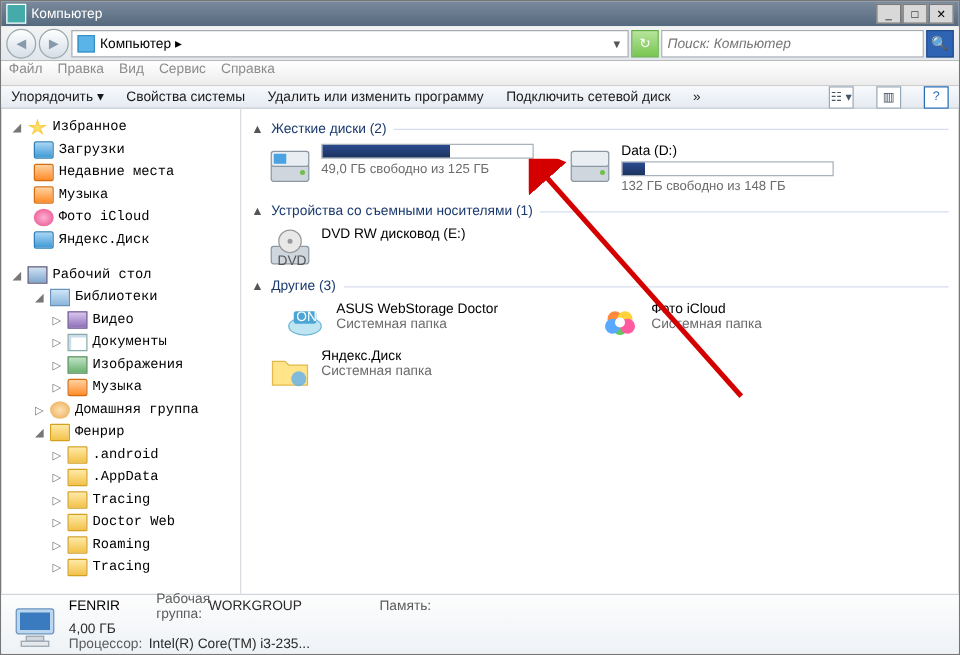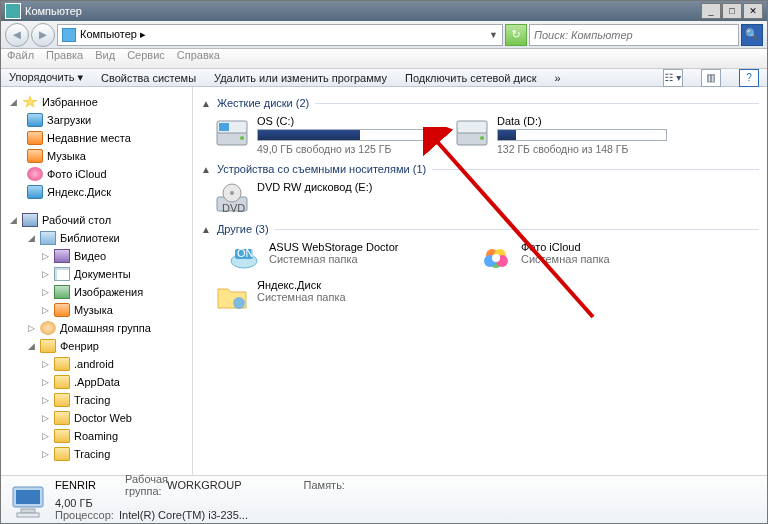--- a/index.html
+++ b/index.html
@@ -37,21 +37,21 @@
   .ficon.folder { background: linear-gradient(#ffe9a5,#f2c24b); border:1px solid #d4a020; border-radius:1px; }
   .ficon.blue { background: linear-gradient(#a9d6f5,#3e9ad6); border:1px solid #2d7fb6; border-radius:2px; }
   .ficon.orange { background: linear-gradient(#ffd2a0,#ff8b28); border:1px solid #d46c12; border-radius:2px; }
   .ficon.pink { background: radial-gradient(#ffb0d0,#e54a8a); border-radius:50%; }
   .ficon.monitor { background: linear-gradient(#cfe1f2,#7fa8cf); border:1px solid #557; }
   .ficon.users { background: radial-gradient(#ffe1b2,#e8a951); border-radius:50%; }
   .ficon.lib { background: linear-gradient(#cde5f6,#8bb6db); border:1px solid #6892b7; }
   .ficon.film { background: linear-gradient(#d8c6ec,#8f6fba); border:1px solid #6a4d92; }
   .ficon.doc { background: #fff; border:1px solid #8aa; box-shadow: inset 2px 2px #cde; }
   .ficon.pic { background: linear-gradient(#bfe3c4,#6ab06f); border:1px solid #4a8a50; }
-  .tree-label { color:#000; }
+  .tree-label { color:#000;font-family:Liberation Mono, monospace; }
   .content { flex:1; overflow:auto; padding: 4px 8px; position:relative; }
   .group-header { display:flex; align-items:center; gap:6px; margin: 6px 0 4px 0; color:#1a3a6e; }
   .group-header .arr { font-size:10px; color:#555; }
   .group-header .line { flex:1; height:1px; background:#d7ddee; }
   .drive-row { display:flex; gap: 20px; margin-left: 12px; flex-wrap: wrap; }
   .drive { display:flex; gap:8px; width: 220px; padding:2px; }
   .drive .dimg { width:34px; height:34px; display:flex; align-items:center; justify-content:center; }
   .drive .dimg svg { width:34px; height:34px; }
   .drive .dinfo { flex:1; }
   .drive .dname { color:#000; margin-bottom:2px; }
@@ -234,21 +234,20 @@
         <div class="drive">
           <div class="dimg">
               <svg viewBox="0 0 34 34">
                 <rect x="2" y="16" width="30" height="14" rx="2" fill="#cfd6dd" stroke="#8a97a3"></rect>
                 <rect x="2" y="6" width="30" height="12" rx="2" fill="#e9eef3" stroke="#8a97a3"></rect>
                 <rect x="4" y="8" width="10" height="8" fill="#4aa3e0"></rect>
                 <circle cx="27" cy="23" r="2" fill="#6fbf4a"></circle>
               </svg>
             </div>
           <div class="dinfo">
-            <div class="dname">OS (C:)</div>
             <div class="bar">
                 <div class="fill" id="fill-c" style="width: 61%;"></div>
               </div>
             <div class="dsub">49,0 ГБ свободно из 125 ГБ</div>
           </div>
         </div>
         <div class="drive">
           <div class="dimg">
               <svg viewBox="0 0 34 34">
                 <rect x="2" y="16" width="30" height="14" rx="2" fill="#cfd6dd" stroke="#8a97a3"></rect>

